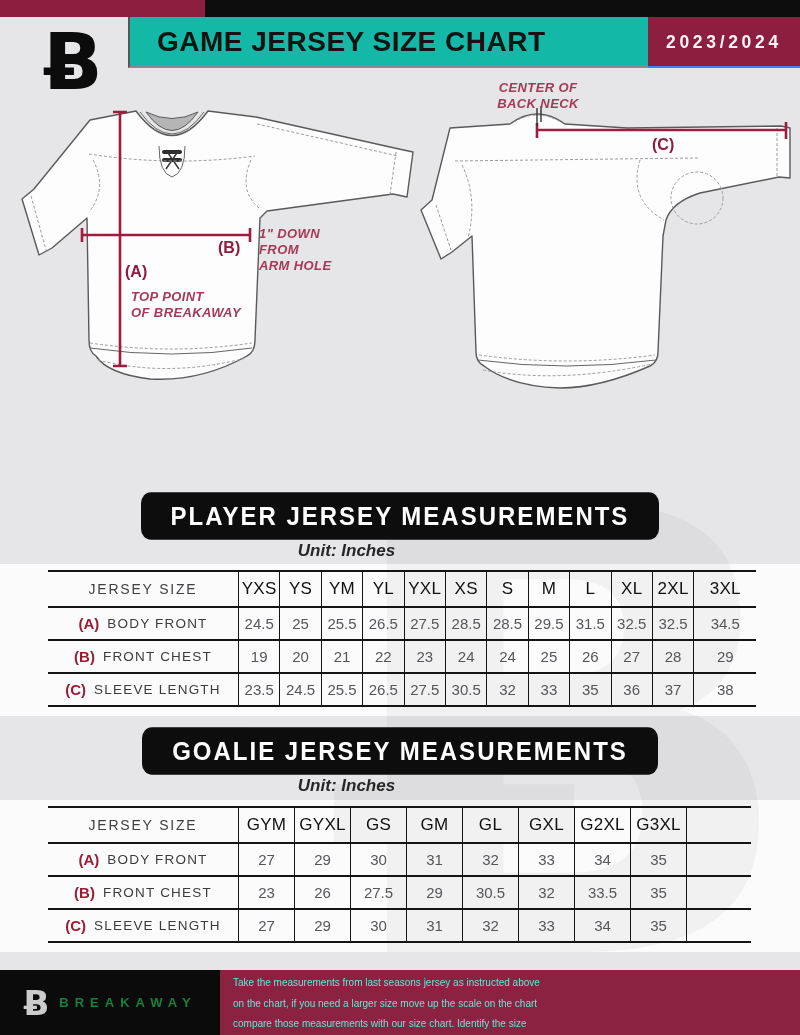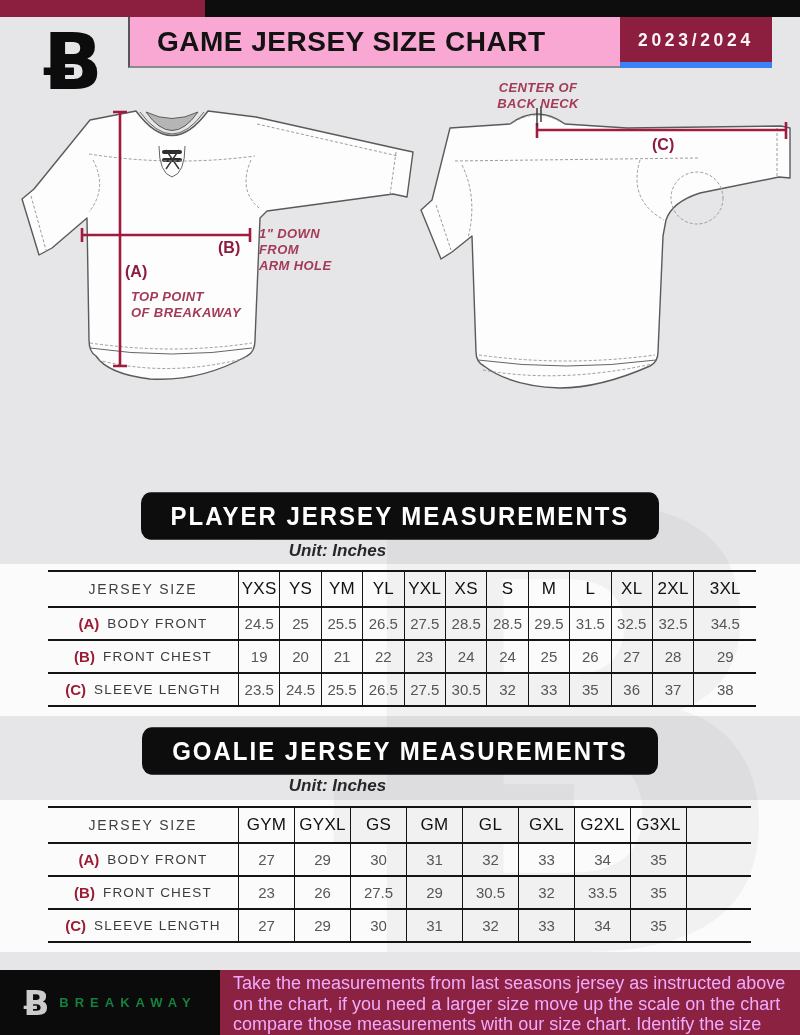--- a/index.html
+++ b/index.html
@@ -8,25 +8,25 @@
     position:relative; width:800px; height:1035px; margin:0 auto;
     background:#e6e5e7; overflow:hidden;
   }
   
   .top-strip { position:absolute; left:0; top:0; width:800px; height:17px; background:#0d0d0d; }
   .top-strip-maroon { position:absolute; left:0; top:0; width:205px; height:17px; background:#8c1e40; }
   .brand-logo-top { position:absolute; left:28px; top:16px; width:90px; height:92px;
     font-family:"DejaVu Sans", sans-serif; font-weight:bold; font-size:78px; line-height:92px;
     color:#0c0c0c; text-align:center; }
   .title-band { position:absolute; left:128px; top:17px; width:520px; height:51px;
-    background:#f9a8d4; border-left:2px solid #55555a; border-bottom:2px solid #8a8a8e;
+    background:#14b8a6; border-left:2px solid #55555a; border-bottom:2px solid #8a8a8e;
     display:flex; align-items:center; padding-left:27px; }
   .title-band h1 { font-size:28px; font-weight:bold; letter-spacing:0.5px; color:#131313; }
-  .season-band { position:absolute; left:620px; top:17px; width:152px; height:51px;
-    background:#8c1e40; border-bottom:6px solid #3b82f6; display:flex; align-items:center; justify-content:center; }
+  .season-band { position:absolute; left:648px; top:17px; width:152px; height:51px;
+    background:#8c1e40; border-bottom:2px solid #3b82f6; display:flex; align-items:center; justify-content:center; }
   .season-band span { color:#fdf6f8; font-weight:bold; font-size:19px; letter-spacing:4px;
     transform:scaleX(0.92); white-space:nowrap; }
   
   #diagram-svg { position:absolute; left:0; top:0; width:800px; height:1035px; z-index:3; pointer-events:none; }
   .jersey { fill:#fdfdfe; stroke:#5a5a5a; stroke-width:1.4; stroke-linejoin:round; }
   .seam  { fill:none; stroke:#656565; stroke-width:1; }
   .st    { fill:none; stroke:#9c9c9c; stroke-width:1; stroke-dasharray:3 2; }
   .meas  { fill:none; stroke:#a01c3e; stroke-width:2.6; }
   .ptr   { fill:none; stroke:#333; stroke-width:1.4; }
   .collar-inner { fill:#b5b5b6; stroke:#5a5a5a; stroke-width:1; }
@@ -35,21 +35,21 @@
     font-size:13px; line-height:16px; color:#a33a57; letter-spacing:0.4px; }
   .diag-key { position:absolute; z-index:4; font-weight:bold; font-size:16px; color:#8e1c3c; }
   
   .banner { position:absolute; left:0; top:420px; width:800px; height:64px; background:#8b1e3e;
     display:flex; flex-direction:column; align-items:center; justify-content:center; z-index:3; }
   .banner div { color:#f3eaed; font-size:18px; line-height:26px; }
   
   .pill { position:absolute; left:0; width:800px; display:flex; justify-content:center; z-index:3; }
   .pill > div { background:#0d0d0d; color:#fff; border-radius:10px; padding:8px 30px;
     font-weight:bold; font-size:24px; letter-spacing:2px; transform:scaleY(1.08); white-space:nowrap; }
-  .unit { position:absolute; left:8px; width:659px; text-align:center; z-index:3;
+  .unit { position:absolute; left:17px; width:659px; text-align:center; z-index:3;
     font-style:italic; font-weight:bold; font-size:17px; color:#272727; }
   
   .white-band { position:absolute; left:0; width:800px; background:#fbfbfc; z-index:1; }
   #band1 { top:564px; height:152px; }
   #band2 { top:800px; height:152px; }
   .watermark { position:absolute; left:330px; top:428px; z-index:2;
     font-family:"DejaVu Sans", sans-serif; font-weight:bold; font-size:620px; line-height:1;
     color:rgba(50,50,58,0.05); pointer-events:none; }
   
   .mtable { position:absolute; left:48px; display:grid; z-index:3; }
@@ -67,21 +67,21 @@
   .rowkey { color:#9b1b33; font-weight:bold; font-size:15px; margin-right:8px; }
   .rowlabel { font-size:13.5px; letter-spacing:1.2px; color:#3c3c3e; }
   
   .footer { position:absolute; left:0; top:970px; width:800px; height:65px; z-index:4; display:flex; }
   .footer-black { width:220px; height:100%; background:#0b0b0b; display:flex;
     align-items:center; justify-content:center; gap:10px; }
   .footer-logo { font-family:"DejaVu Sans", sans-serif; font-weight:bold; font-size:34px;
     color:#cccccc; line-height:1; }
   .footer-brand { color:#15803d; font-weight:bold; font-size:13px; letter-spacing:6px; }
   .footer-maroon { flex:1; height:100%; background:#8c2242; padding:3px 8px 0 13px; }
-  .footer-maroon div { color:#f0abfc; font-size:18px; line-height:20.5px; white-space:nowrap; }
+  .footer-maroon div { color:#5eead4; font-size:10px; line-height:20.5px; white-space:nowrap; }
 </style>
 </head>
 <body>
 
 <div id="page">
 
   <div class="top-strip"></div>
   <div class="top-strip-maroon"></div>
 
   <div class="brand-logo-top">Ƀ</div>

